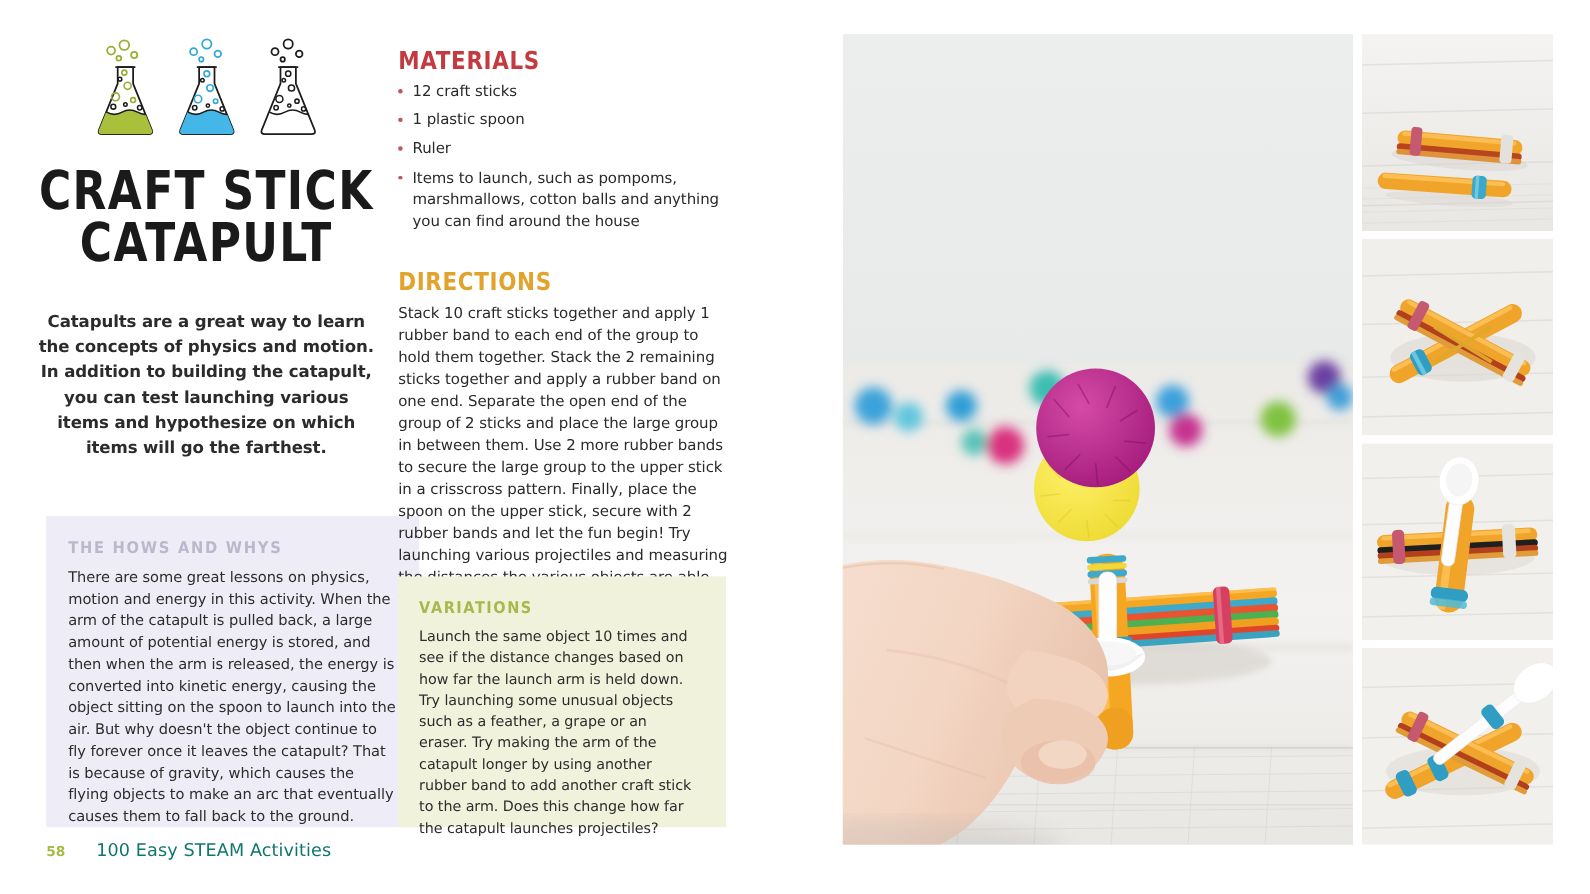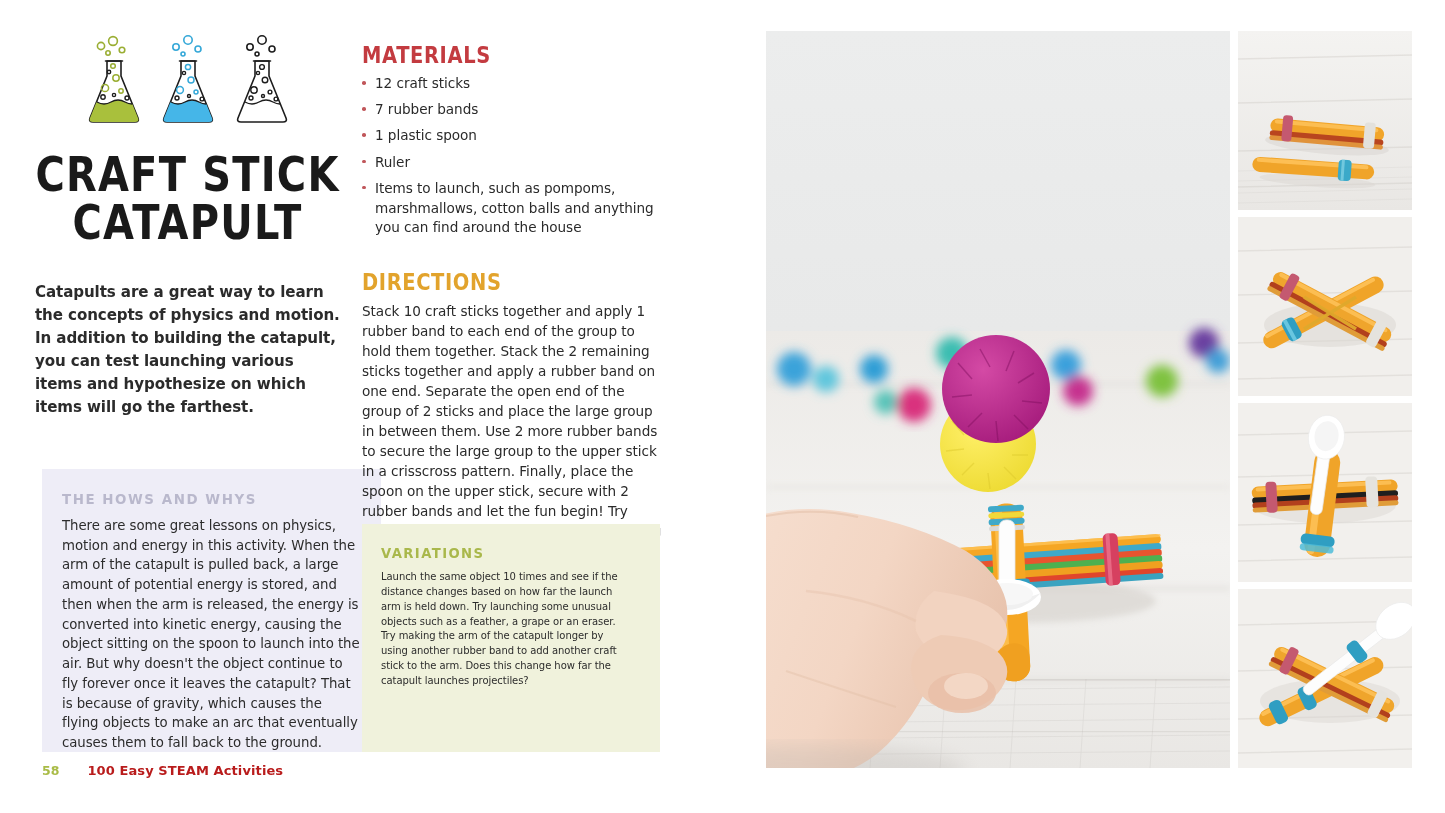--- a/index.html
+++ b/index.html
@@ -26,20 +26,21 @@
     text-align:center;
     color:#1a1a1a;
     margin-top:22px;
     transform:scaleY(1.22);
     transform-origin:top center;
   }
   .title .l2{display:block;}
 
   .intro{
     margin-top:52px;
+    text-align:center;
     font-size:15.1px;
     line-height:1.52;
     color:#2b2b2b;
     font-weight:600;
     letter-spacing:-0.1px;
   }
 
   .hows-box{
     position:absolute;left:42px;top:469px;width:339px;height:283px;
     background:#eeedf7;
@@ -55,21 +56,21 @@
   .hows-body{
     font-size:13.3px;line-height:1.485;color:#2c2c2c;
     letter-spacing:-0.05px;
   }
 
   .footer{
     position:absolute;left:42px;top:763px;
     display:flex;align-items:baseline;gap:28px;
   }
   .pg-num{color:#a9bb46;font-size:12.5px;font-weight:700;}
-  .bk-title{color:#b91c1c;font-size:13px;font-weight:700;letter-spacing:0.1px;}
+  .bk-title{color:#0f766e;font-size:16px;font-weight:400;letter-spacing:0.1px;}
 
   
   .col2{position:absolute;left:362px;top:42px;width:300px;}
 
   h2.sec{
     font-weight:700;
     letter-spacing:0.6px;
     font-size:19.5px;
     margin:0 0 9px 0;
     transform:scaleY(1.15);
@@ -97,21 +98,21 @@
   }
 
   .var-box{
     position:absolute;left:362px;top:524px;width:298px;height:228px;
     background:#f0f2dc;box-sizing:border-box;padding:21px 31px 0 19px;
   }
   .var-head{
     font-size:13.2px;letter-spacing:1.4px;font-weight:700;color:#a9b84b;
     transform:scaleY(1.12);transform-origin:left top;margin-bottom:10px;
   }
-  .var-body{font-size:10px;line-height:1.485;color:#2c2c2c;letter-spacing:-0.05px;}
+  .var-body{font-size:13px;line-height:1.485;color:#2c2c2c;letter-spacing:-0.05px;}
 
   
   .main-photo{
     position:absolute;left:766px;top:31px;width:464px;height:737px;
     overflow:hidden;
   }
   .thumbs{
     position:absolute;left:1238px;top:31px;width:174px;
   }
   .thumb{
@@ -232,21 +233,20 @@
 
   <div class="footer">
     <span class="pg-num">58</span>
     <span class="bk-title">100 Easy STEAM Activities</span>
   </div>
 
   <div class="col2">
     <h2 class="sec materials">MATERIALS</h2>
     <ul class="mat">
       <li>12 craft sticks</li>
-      <li>7 rubber bands</li>
       <li>1 plastic spoon</li>
       <li>Ruler</li>
       <li>Items to launch, such as pompoms, marshmallows, cotton balls and anything you can find around the house</li>
     </ul>
 
     <div class="dir-wrap">
       <h2 class="sec directions">DIRECTIONS</h2>
       <div class="dir-body">Stack 10 craft sticks together and apply 1 rubber band to each end of the group to hold them together. Stack the 2 remaining sticks together and apply a rubber band on one end. Separate the open end of the group of 2 sticks and place the large group in between them. Use 2 more rubber bands to secure the large group to the upper stick in a crisscross pattern. Finally, place the spoon on the upper stick, secure with 2 rubber bands and let the fun begin! Try launching various projectiles and measuring the distances the various objects are able to travel in the air using the ruler.</div>
     </div>
   </div>

